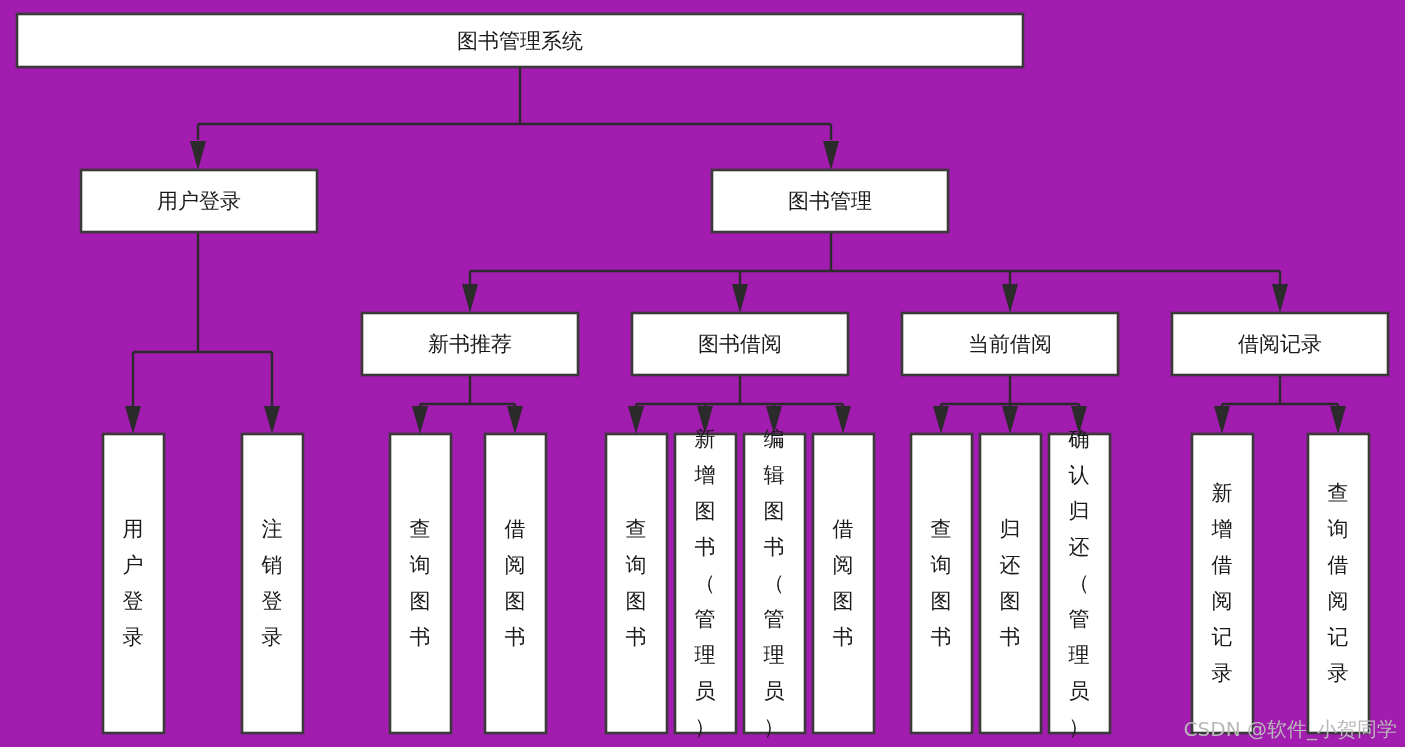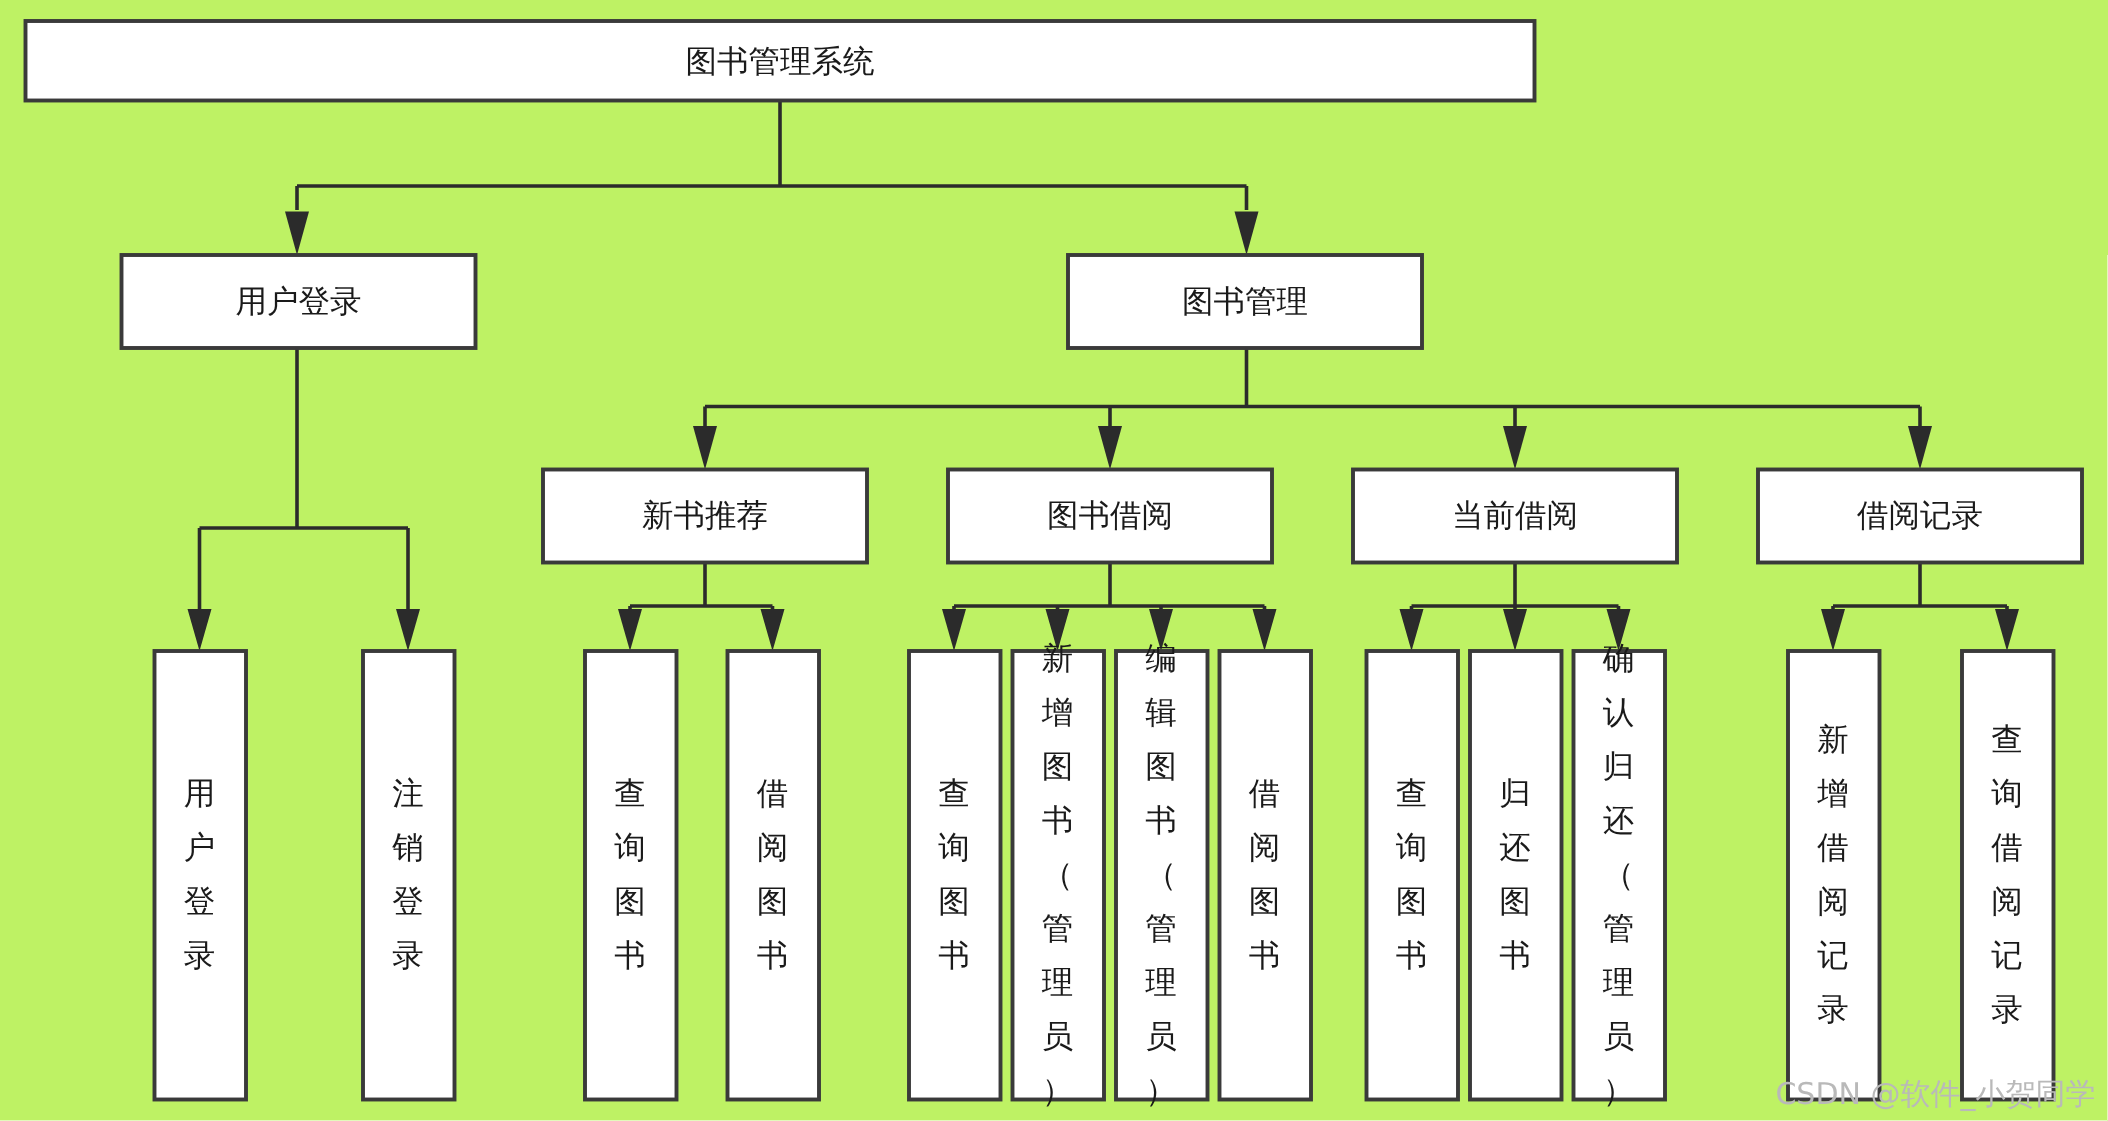--- a/index.html
+++ b/index.html
@@ -11,21 +11,21 @@
   body {
     width: 1405px;
     height: 747px;
     overflow: hidden;
     font-family: "DejaVu Sans", "Liberation Sans", sans-serif;
   }
   #diagram-root {
     position: relative;
     width: 1405px;
     height: 747px;
-    background: #bef264;
+    background: #a21caf;
   }
   svg.diagram-canvas {
     position: absolute;
     left: 0;
     top: 0;
     width: 1405px;
     height: 747px;
     display: block;
   }
   .node-box {

